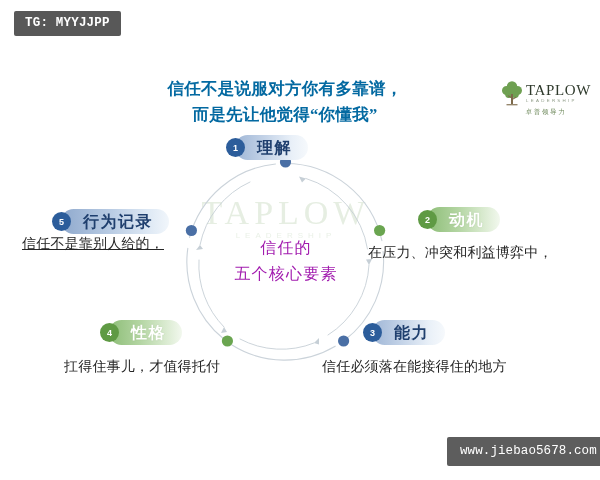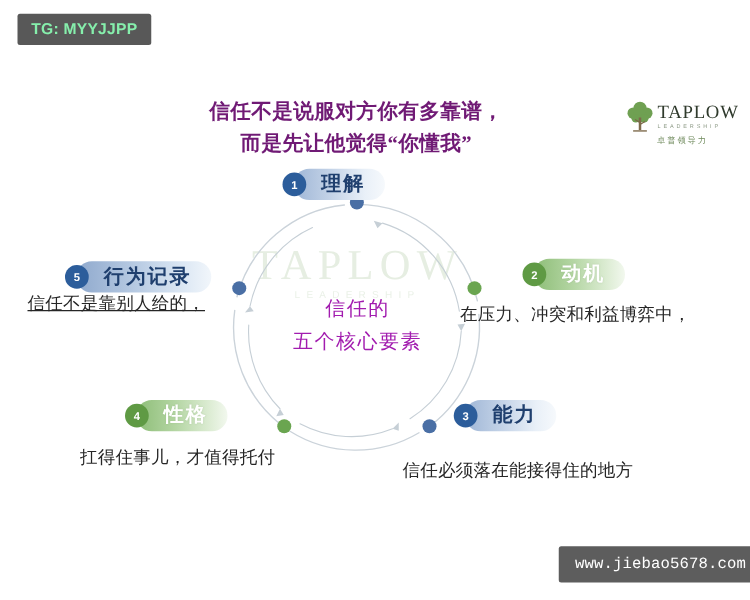--- a/index.html
+++ b/index.html
@@ -7,41 +7,41 @@
     width:600px; height:480px;
     background:#ffffff;
     font-family:"Liberation Serif","DejaVu Serif",serif;
     overflow:hidden;
   }
   #stage { position:relative; width:600px; height:480px; background:#ffffff; }
 
   
   .tg-badge{
     position:absolute; left:14px; top:11px;
-    background:#585858; color:#86efac;
-    font-family:Liberation Sans, sans-serif;
+    background:#585858; color:#ffffff;
+    font-family:Liberation Mono, monospace;
     font-weight:bold; font-size:12.5px; letter-spacing:.2px;
     padding:5px 11px 6px 11px; border-radius:2px;
     white-space:nowrap;
   }
 
   
   .site-badge{
     position:absolute; left:447px; top:437px;
     background:#5d5d5d; color:#ffffff;
     font-family:Liberation Mono, monospace;
     font-size:12.5px; letter-spacing:.1px;
     padding:7px 13px 8px 13px; border-radius:2px;
     white-space:nowrap;
   }
 
   
   .headline{
     position:absolute; left:140px; top:76px; width:290px;
-    text-align:center; color:#701a75;
+    text-align:center; color:#0369a1;
     font-size:16.5px; line-height:26px; font-weight:600;
     letter-spacing:.3px;
   }
 
   
   .logo{ position:absolute; left:500px; top:80px; width:92px; height:42px; }
   .logo-row{ display:flex; align-items:center; height:26px; }
   .logo-tree{ width:24px; height:26px; flex:0 0 24px; }
   .logo-txt{ margin-left:2px; line-height:1; }
   .logo-name{
@@ -128,21 +128,21 @@
 
   
   #pill-1{ left:226px; top:135px; }
   #pill-2{ left:418px; top:207px; }
   #pill-3{ left:363px; top:320px; }
   #pill-4{ left:100px; top:320px; }
   #pill-5{ left:52px; top:209px; }
 
   #desc-1{ left:140px; top:76px; }
   #desc-2{ left:368px; top:241px; width:215px; }
-  #desc-3{ left:322px; top:366px; width:270px; }
+  #desc-3{ left:322px; top:355px; width:270px; }
   #desc-4{ left:64px; top:355px; width:240px; }
   #desc-5{ left:22px; top:232px; width:190px;text-decoration:underline; }
 </style>
 </head>
 <body>
 
 <div id="stage">
 
   <div class="tg-badge">TG: MYYJJPP</div>
 

